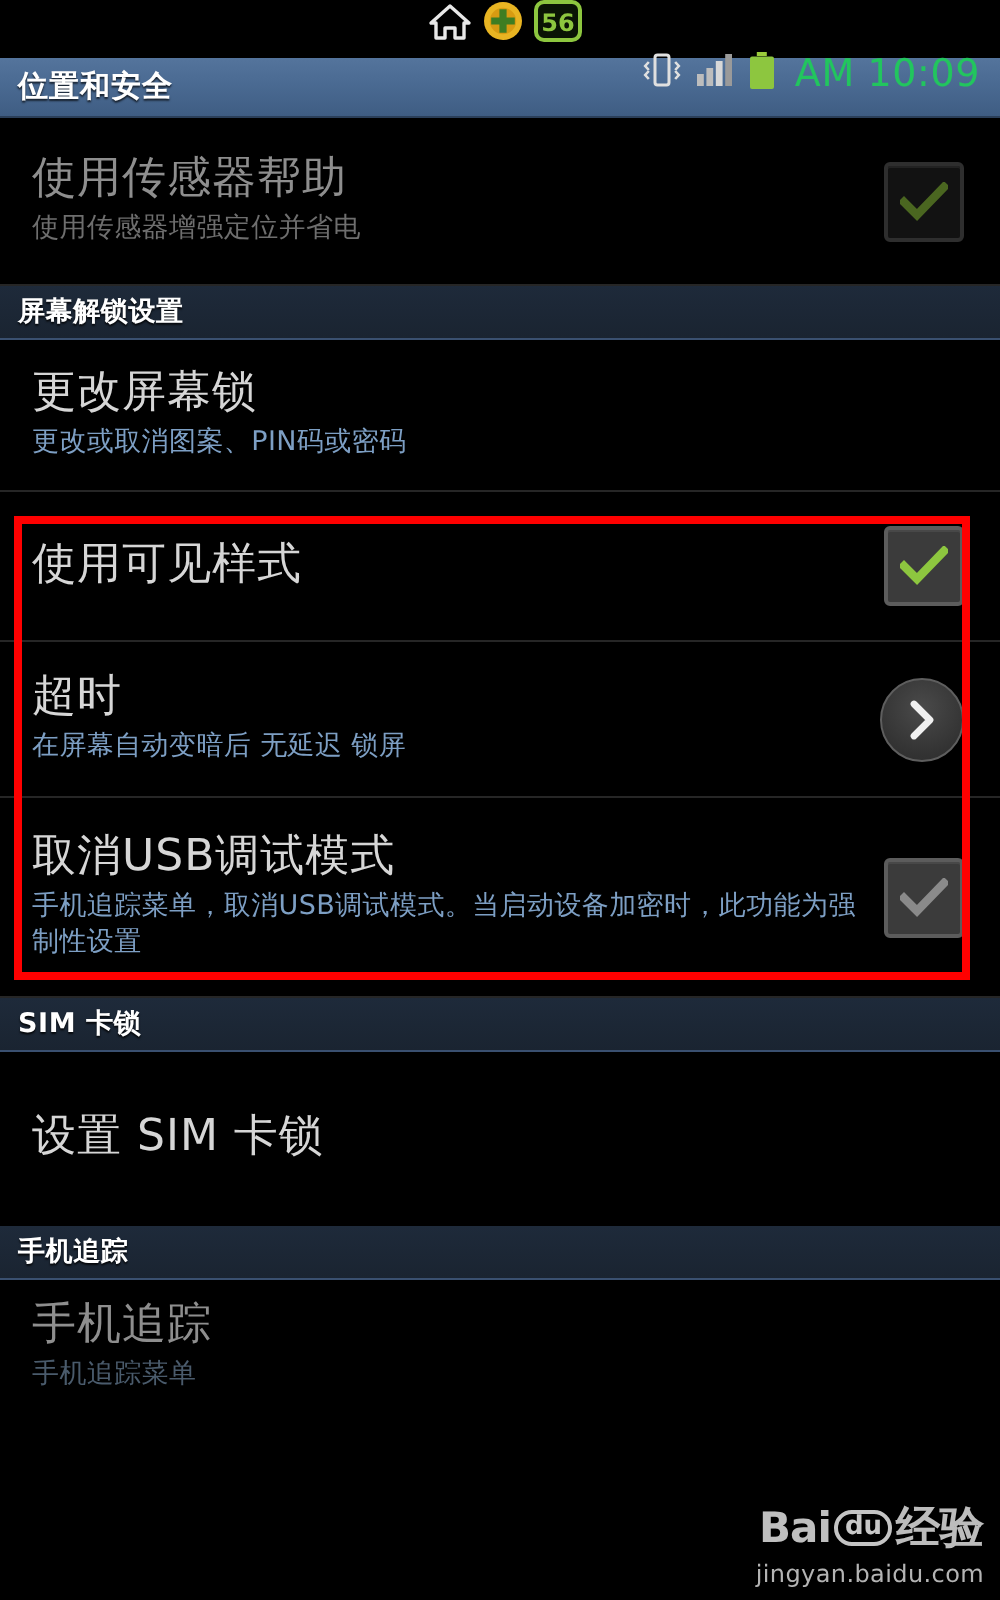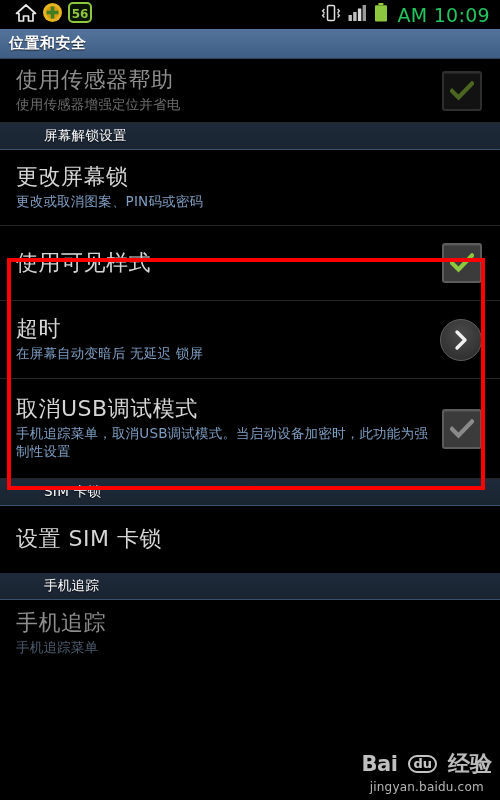--- a/index.html
+++ b/index.html
@@ -7,21 +7,21 @@
     width:500px; height:800px;
     background:#000;
     font-family:"DejaVu Sans","Liberation Sans",sans-serif;
     overflow:hidden;
   }
   #screen { position:relative; width:500px; height:800px; background:#000; overflow:hidden; }
 
   
   .statusbar {
     height:29px; background:#000; display:flex; align-items:center;
-    padding:0 10px 0 15px; position:relative;
+    padding:0 10px 0 15px; position:relative;flex-direction:column;
   }
   .sb-left { display:flex; align-items:center; gap:5px; }
   .sb-right { display:flex; align-items:center; gap:7px; margin-left:auto; }
   .ico { display:block; }
   .sb-clock {
     color:#22c55e; font-size:19px; letter-spacing:.3px;
     font-family:"DejaVu Sans","Liberation Sans",sans-serif;
     margin-left:2px; white-space:nowrap;
   }
 
@@ -37,23 +37,22 @@
     text-shadow:0 1px 1px rgba(0,0,0,.7);
   }
 
   
   .sec-head {
     background:linear-gradient(to bottom,#1e2a3a 0%,#1a2431 100%);
     border-bottom:1px solid #3a5070;
     height:27px; display:flex; align-items:center; padding-left:9px;
   }
   .sec-head span {
-    color:#ffffff; font-size:13.5px; font-weight:normal; letter-spacing:.3px;
+    color:#ffffff; font-size:13.5px; font-weight:bold; letter-spacing:.3px;
     text-shadow:0 1px 1px rgba(0,0,0,.8);
-    margin-left:35px;
   }
 
   
   .row {
     position:relative; display:flex; align-items:center;
     padding:0 18px 0 16px; background:#000;
     border-bottom:1px solid #262626;
   }
   .row.noline { border-bottom:none; }
   .row-text { flex:1; min-width:0; padding:9px 0; }
@@ -90,21 +89,21 @@
   .redbox {
     position:absolute; left:7px; top:258px; width:478px; height:232px;
     border:4px solid #ff0000; pointer-events:none; z-index:5;
   }
 
   
   .watermark {
     position:absolute; right:8px; bottom:6px; z-index:6;
     text-align:center; opacity:.82;
   }
-  .wm-top { display:flex; align-items:center; justify-content:flex-end; gap:9px; }
+  .wm-top { display:flex; align-items:center; justify-content:flex-end; gap:0; }
   .wm-bai {
     color:#eaeaea; font-size:21px; font-weight:bold; letter-spacing:-.5px;
     font-family:"DejaVu Sans","Liberation Sans",sans-serif;
   }
   .wm-du {
     color:#f5f5f5; font-size:13px; font-weight:bold;
     border:2px solid #f0f0f0; border-radius:9px; padding:0 3px;
     line-height:14px; margin:4px 2px;
   }
   .wm-jy { color:#e6e6e6; font-size:22px; font-weight:bold; letter-spacing:0; }
@@ -163,21 +162,21 @@
         </svg>
       </span>
       <span class="sb-clock">AM 10:09</span>
     </div>
   </div>
 
   <div class="titlebar">
     <span class="ttl">位置和安全</span>
   </div>
 
-  <div class="row" style="height:64px;">
+  <div class="row" style="height:84px;">
     <div class="row-text">
       <div class="row-title dim">使用传感器帮助</div>
       <div class="row-sub" style="color:#6e6e6e;">使用传感器增强定位并省电</div>
     </div>
     <div class="cbox off">
       <svg width="24" height="20" viewBox="0 0 24 20">
         <path d="M2 10 L8.5 16.5 L22 2.5" fill="none" stroke="#4a6620" stroke-width="4.2" stroke-linecap="square" stroke-linejoin="miter"></path>
       </svg>
     </div>
   </div>
@@ -226,21 +225,21 @@
       <svg width="24" height="20" viewBox="0 0 24 20">
         <path d="M2 10 L8.5 16.5 L22 2.5" fill="none" stroke="#8a8a8a" stroke-width="4.2" stroke-linecap="square" stroke-linejoin="miter"></path>
       </svg>
     </div>
   </div>
 
   <div class="sec-head">
     <span>SIM 卡锁</span>
   </div>
 
-  <div class="row noline" style="height:67px;">
+  <div class="row noline" style="height:87px;">
     <div class="row-text">
       <div class="row-title">设置 SIM 卡锁</div>
     </div>
   </div>
 
   <div class="sec-head">
     <span>手机追踪</span>
   </div>
 
   <div class="row noline" style="height:66px;">

